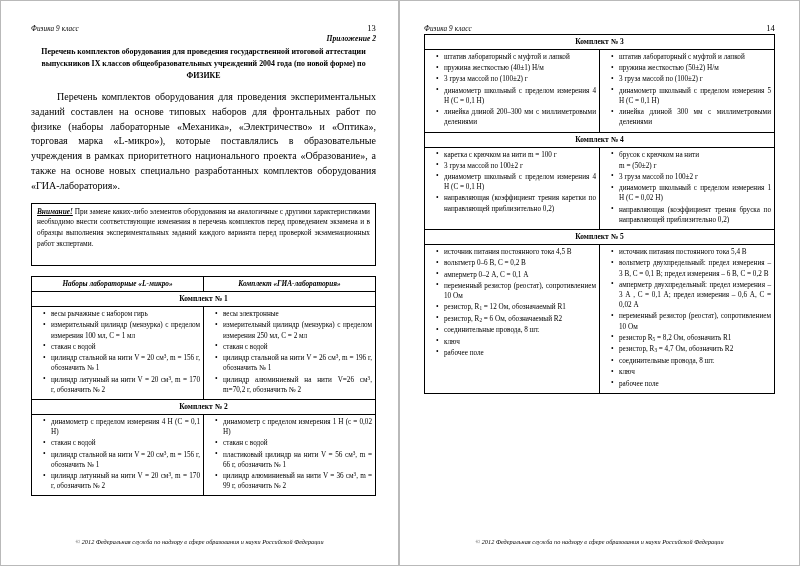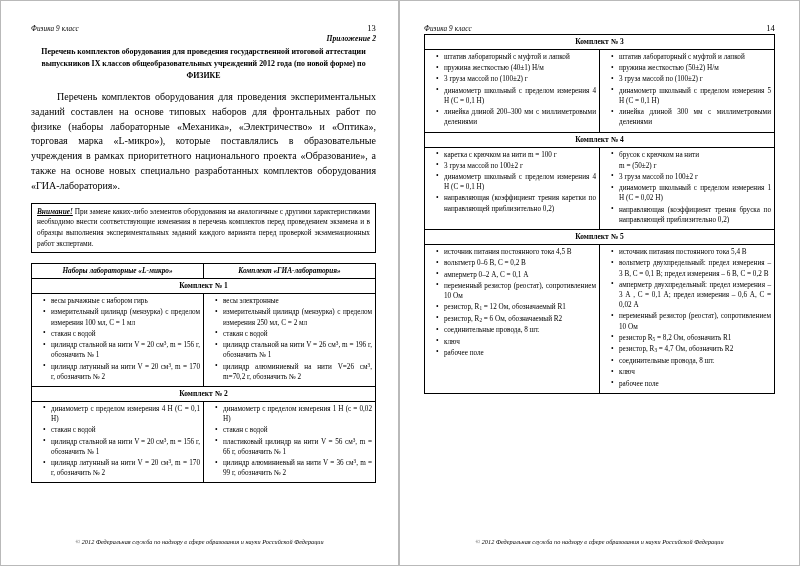--- a/index.html
+++ b/index.html
@@ -62,21 +62,21 @@
   .intro {
     font-size: 10px;
     line-height: 1.48;
     text-align: justify;
     text-indent: 26px;
     margin: 0 0 9px 0;
     hyphens: manual;
   }
   .notice {
     border: 1px solid #000;
-    padding: 3px 5px 3px 5px;
+    padding: 3px 5px 16px 5px;
     font-size: 7.3px;
     line-height: 1.46;
     text-align: justify;
     margin-bottom: 10px;
   }
   .notice .lead {
     font-weight: bold;
     font-style: italic;
     text-decoration: underline;
   }
@@ -146,21 +146,21 @@
 
   <div class="page page-left">
 
     <div class="runhead">
       <span>Физика  9 класс</span>
       <span class="pageno">13</span>
     </div>
 
     <div class="appendix">Приложение 2</div>
 
-    <div class="doc-title">Перечень комплектов оборудования для проведения государственной итоговой аттестации выпускников IX классов общеобразовательных учреждений 2012 года (по новой форме) по ФИЗИКЕ</div>
+    <div class="doc-title">Перечень комплектов оборудования для проведения государственной итоговой аттестации выпускников IX классов общеобразовательных учреждений 2004 года (по новой форме) по ФИЗИКЕ</div>
 
     <p class="intro">Перечень комплектов оборудования для проведения экспериментальных заданий составлен на основе типовых наборов для фронтальных работ по физике (наборы лабораторные «Механика», «Электричество» и «Оптика», торговая марка «L-микро»), которые поставлялись в образовательные учреждения в рамках приоритетного национального проекта «Образование», а также на основе новых специально разработанных комплектов оборудования «ГИА-лаборатория».</p>
 
     <div class="notice">
       <span class="lead">Внимание!</span>
       <span>При замене каких-либо элементов оборудования на аналогичные с другими характеристиками необходимо внести соответствующие изменения в перечень комплектов перед проведением экзамена и в образцы выполнения экспериментальных заданий каждого варианта перед проверкой экзаменационных работ экспертами.</span>
     </div>
 
     <table class="kit">
       <thead>

